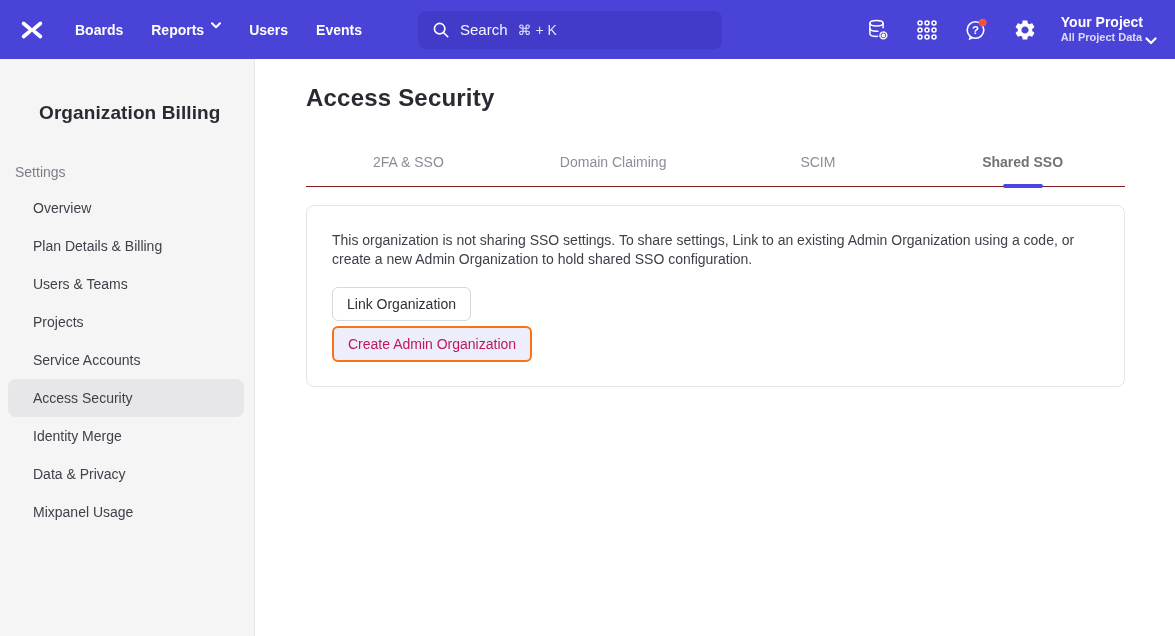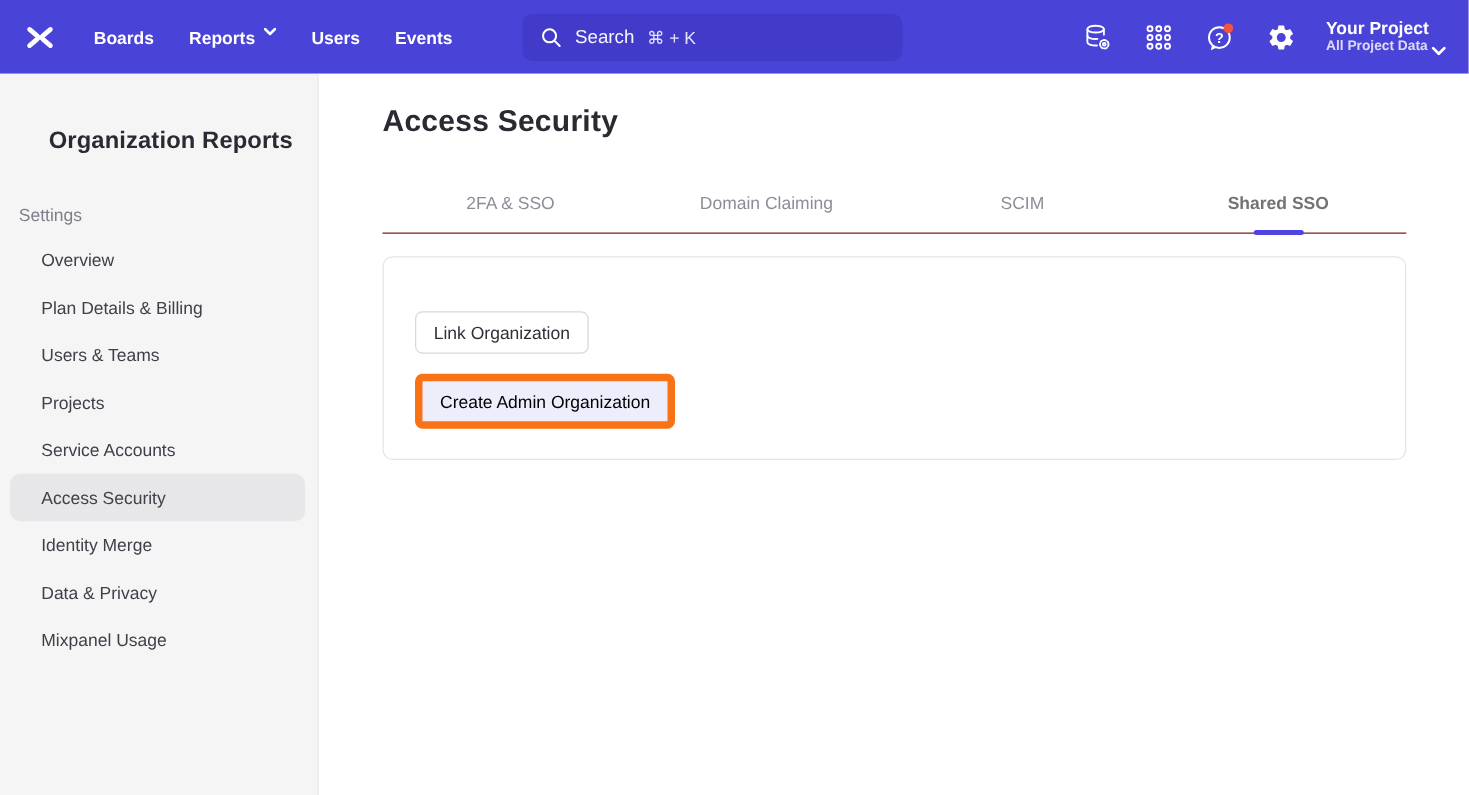--- a/index.html
+++ b/index.html
@@ -67,21 +67,21 @@
     width:819px; margin-top:18px; border:1px solid #E5E5E8; border-radius:8px; background:#ffffff;
     padding:25px 25px 24px;
   }
   .card-desc { font-size:14px; line-height:19px; color:#3F3F49; max-width:762px; }
   .btn-row { margin-top:18px; }
   .btn {
     display:inline-block; font-size:14px; font-family:inherit; border-radius:6px; cursor:pointer;
     padding:8px 14px; line-height:16px;
   }
   .btn-secondary { background:#ffffff; border:1px solid #D8D8DD; color:#2F2F38; }
-  .btn-tertiary { background:#EEEDFC; border:6px solid #f97316; color:#000000; margin-top:16px; }
+  .btn-tertiary { background:#EEEDFC; border:2px solid #f97316; color:#be185d; margin-top:5px; }
 </style>
 </head>
 <body>
 
 <div class="app">
 
   <div class="topnav">
 
     <div class="logo">
       <svg viewBox="0 0 28 28" fill="none" stroke="#ffffff" stroke-width="4" stroke-linecap="round">
@@ -170,21 +170,21 @@
       </div>
       <svg width="12" height="8" viewBox="0 0 12 8">
         <polyline points="1.5,1.5 6,6 10.5,1.5" fill="none" stroke="#ffffff" stroke-width="2.2" stroke-linecap="round" stroke-linejoin="round"></polyline>
       </svg>
     </div>
   </div>
 
   <div class="content-row">
 
     <div class="sidebar">
-      <div class="sidebar-title">Organization Reports</div>
+      <div class="sidebar-title">Organization Billing</div>
       <div class="sidebar-section">Settings</div>
 
       <div class="sidebar-item">Overview</div>
       <div class="sidebar-item">Plan Details &amp; Billing</div>
       <div class="sidebar-item">Users &amp; Teams</div>
       <div class="sidebar-item">Projects</div>
       <div class="sidebar-item">Service Accounts</div>
       <div class="sidebar-item active">Access Security</div>
       <div class="sidebar-item">Identity Merge</div>
       <div class="sidebar-item">Data &amp; Privacy</div>
@@ -195,20 +195,21 @@
       <h1 class="page-title">Access Security</h1>
 
       <div class="tabs">
         <div class="tab">2FA &amp; SSO</div>
         <div class="tab">Domain Claiming</div>
         <div class="tab">SCIM</div>
         <div class="tab active">Shared SSO</div>
       </div>
 
       <div class="card">
+        <p class="card-desc">This organization is not sharing SSO settings. To share settings, Link to an existing Admin Organization using a code, or create a new Admin Organization to hold shared SSO configuration.</p>
         <div class="btn-row">
           <div>
             <button class="btn btn-secondary">Link Organization</button>
           </div>
           <div>
             <button class="btn btn-tertiary">Create Admin Organization</button>
           </div>
         </div>
       </div>
     </div>

